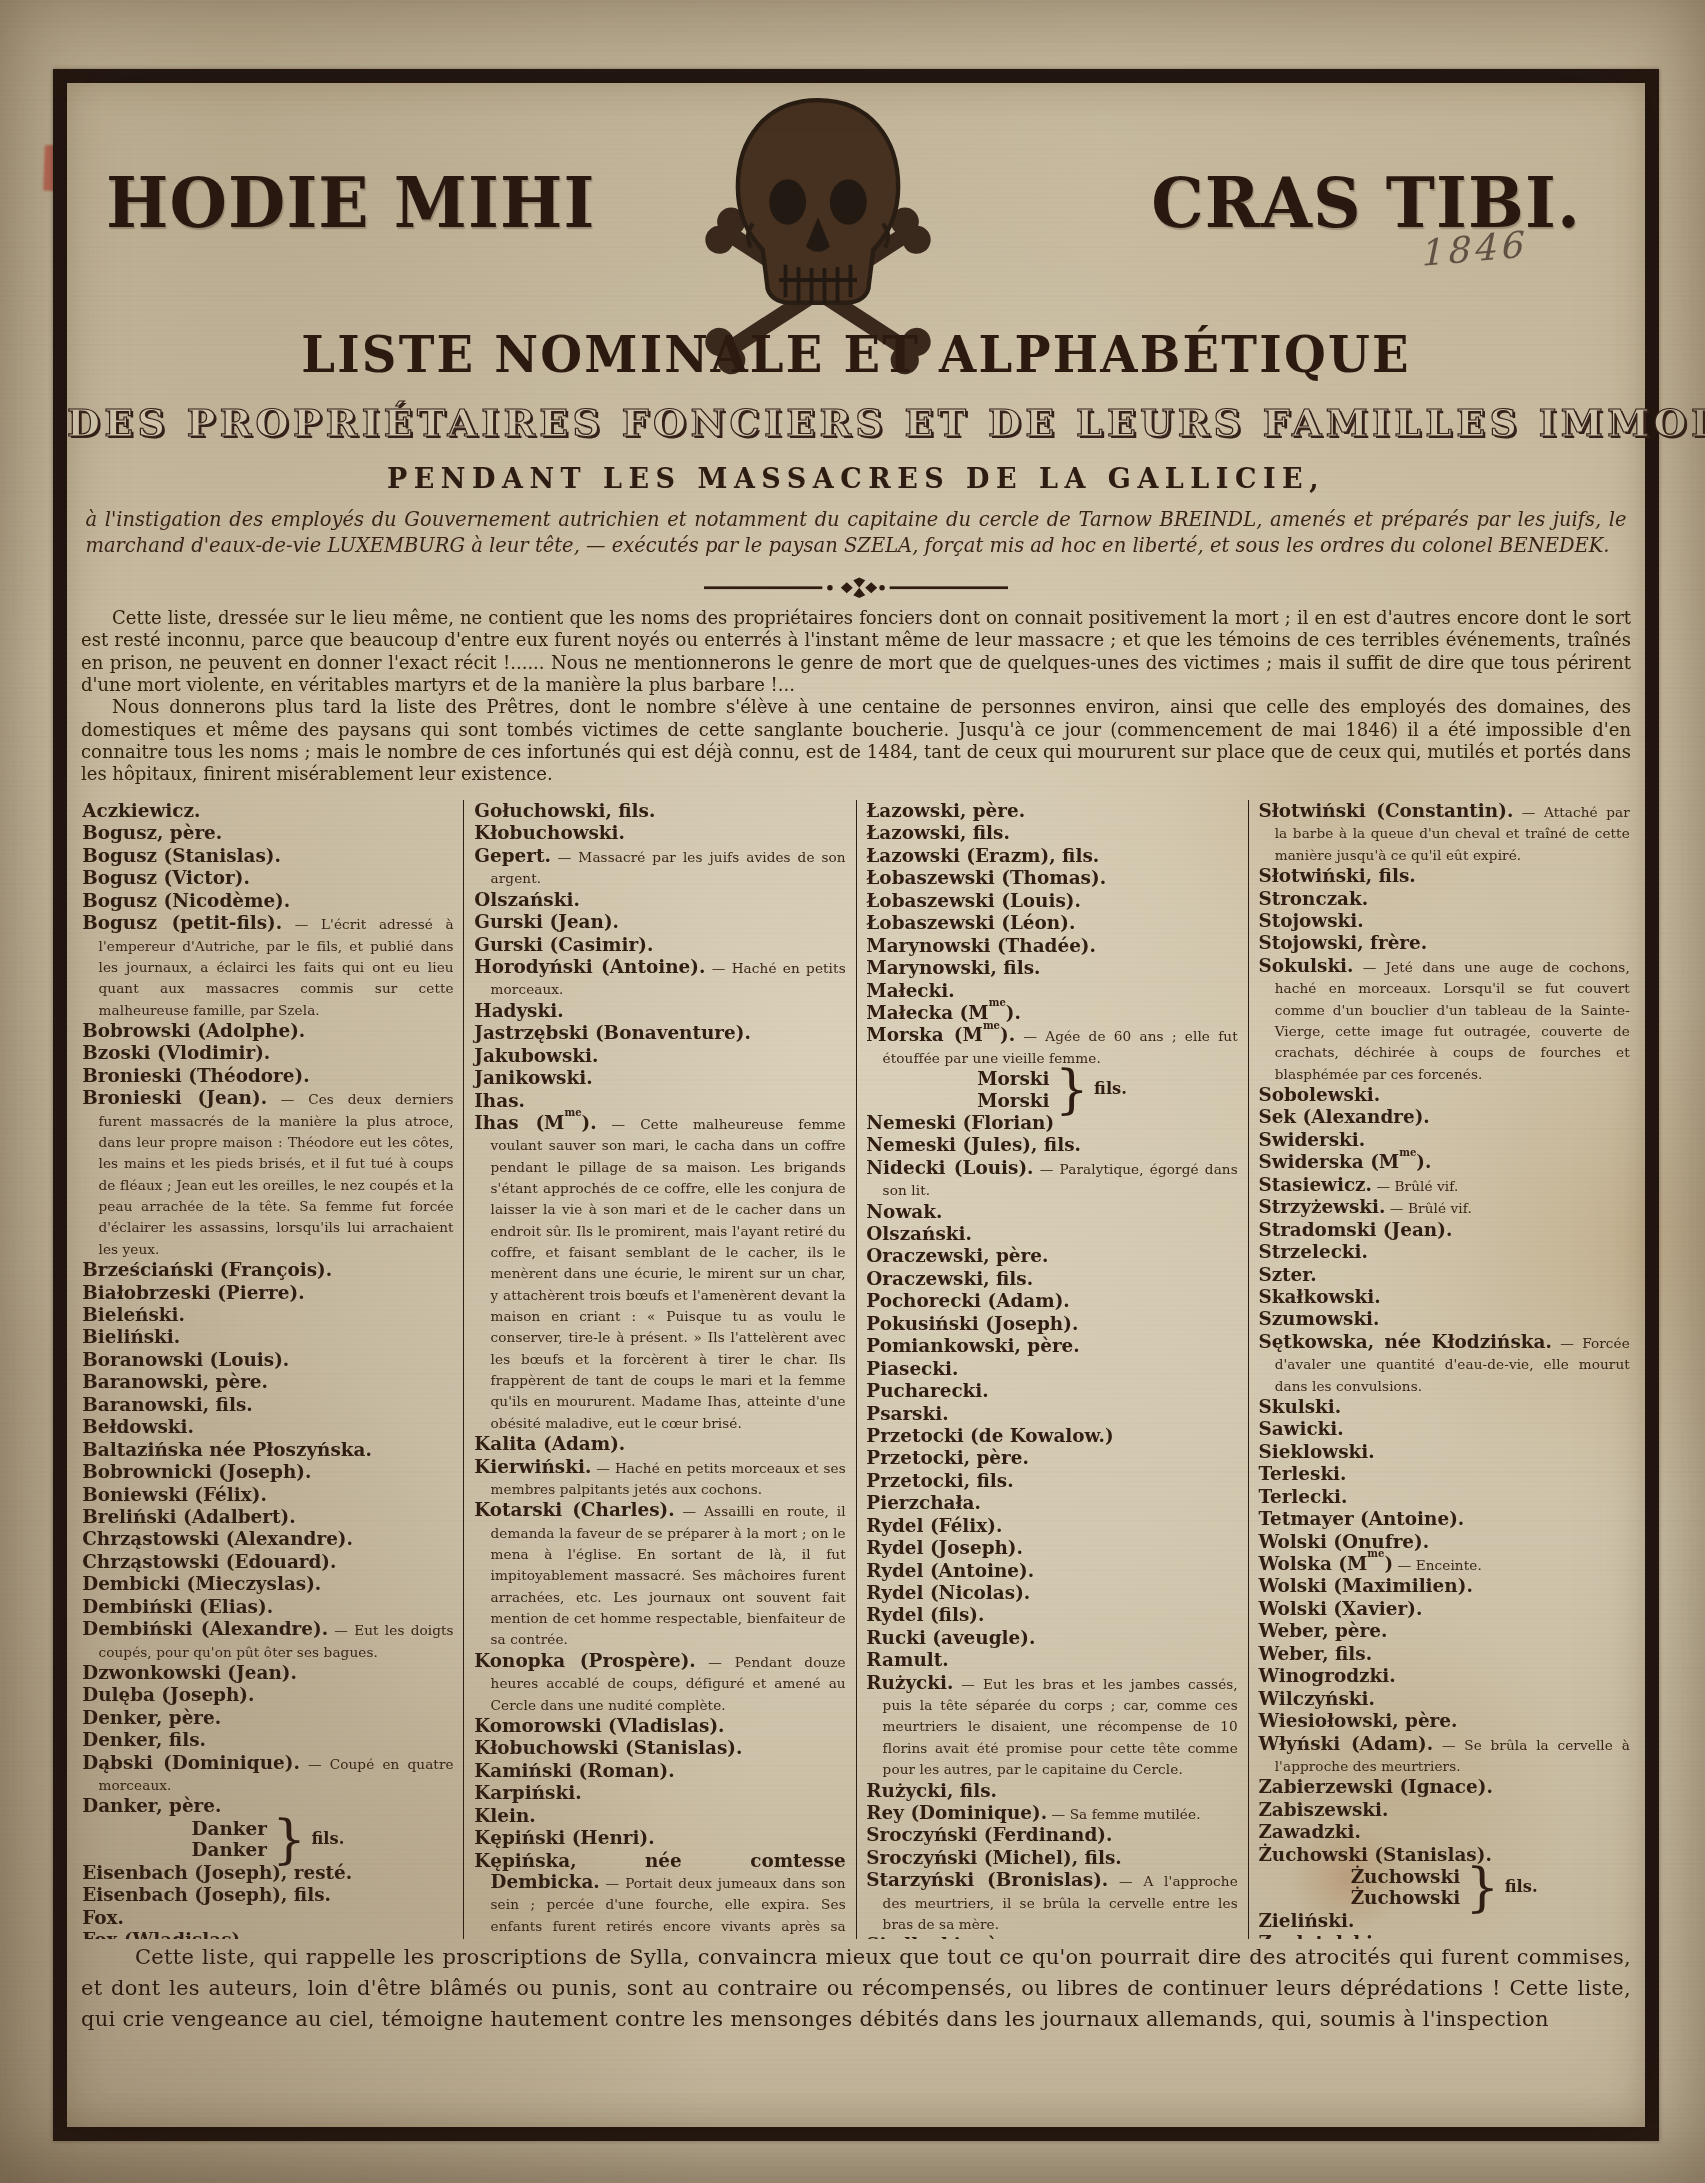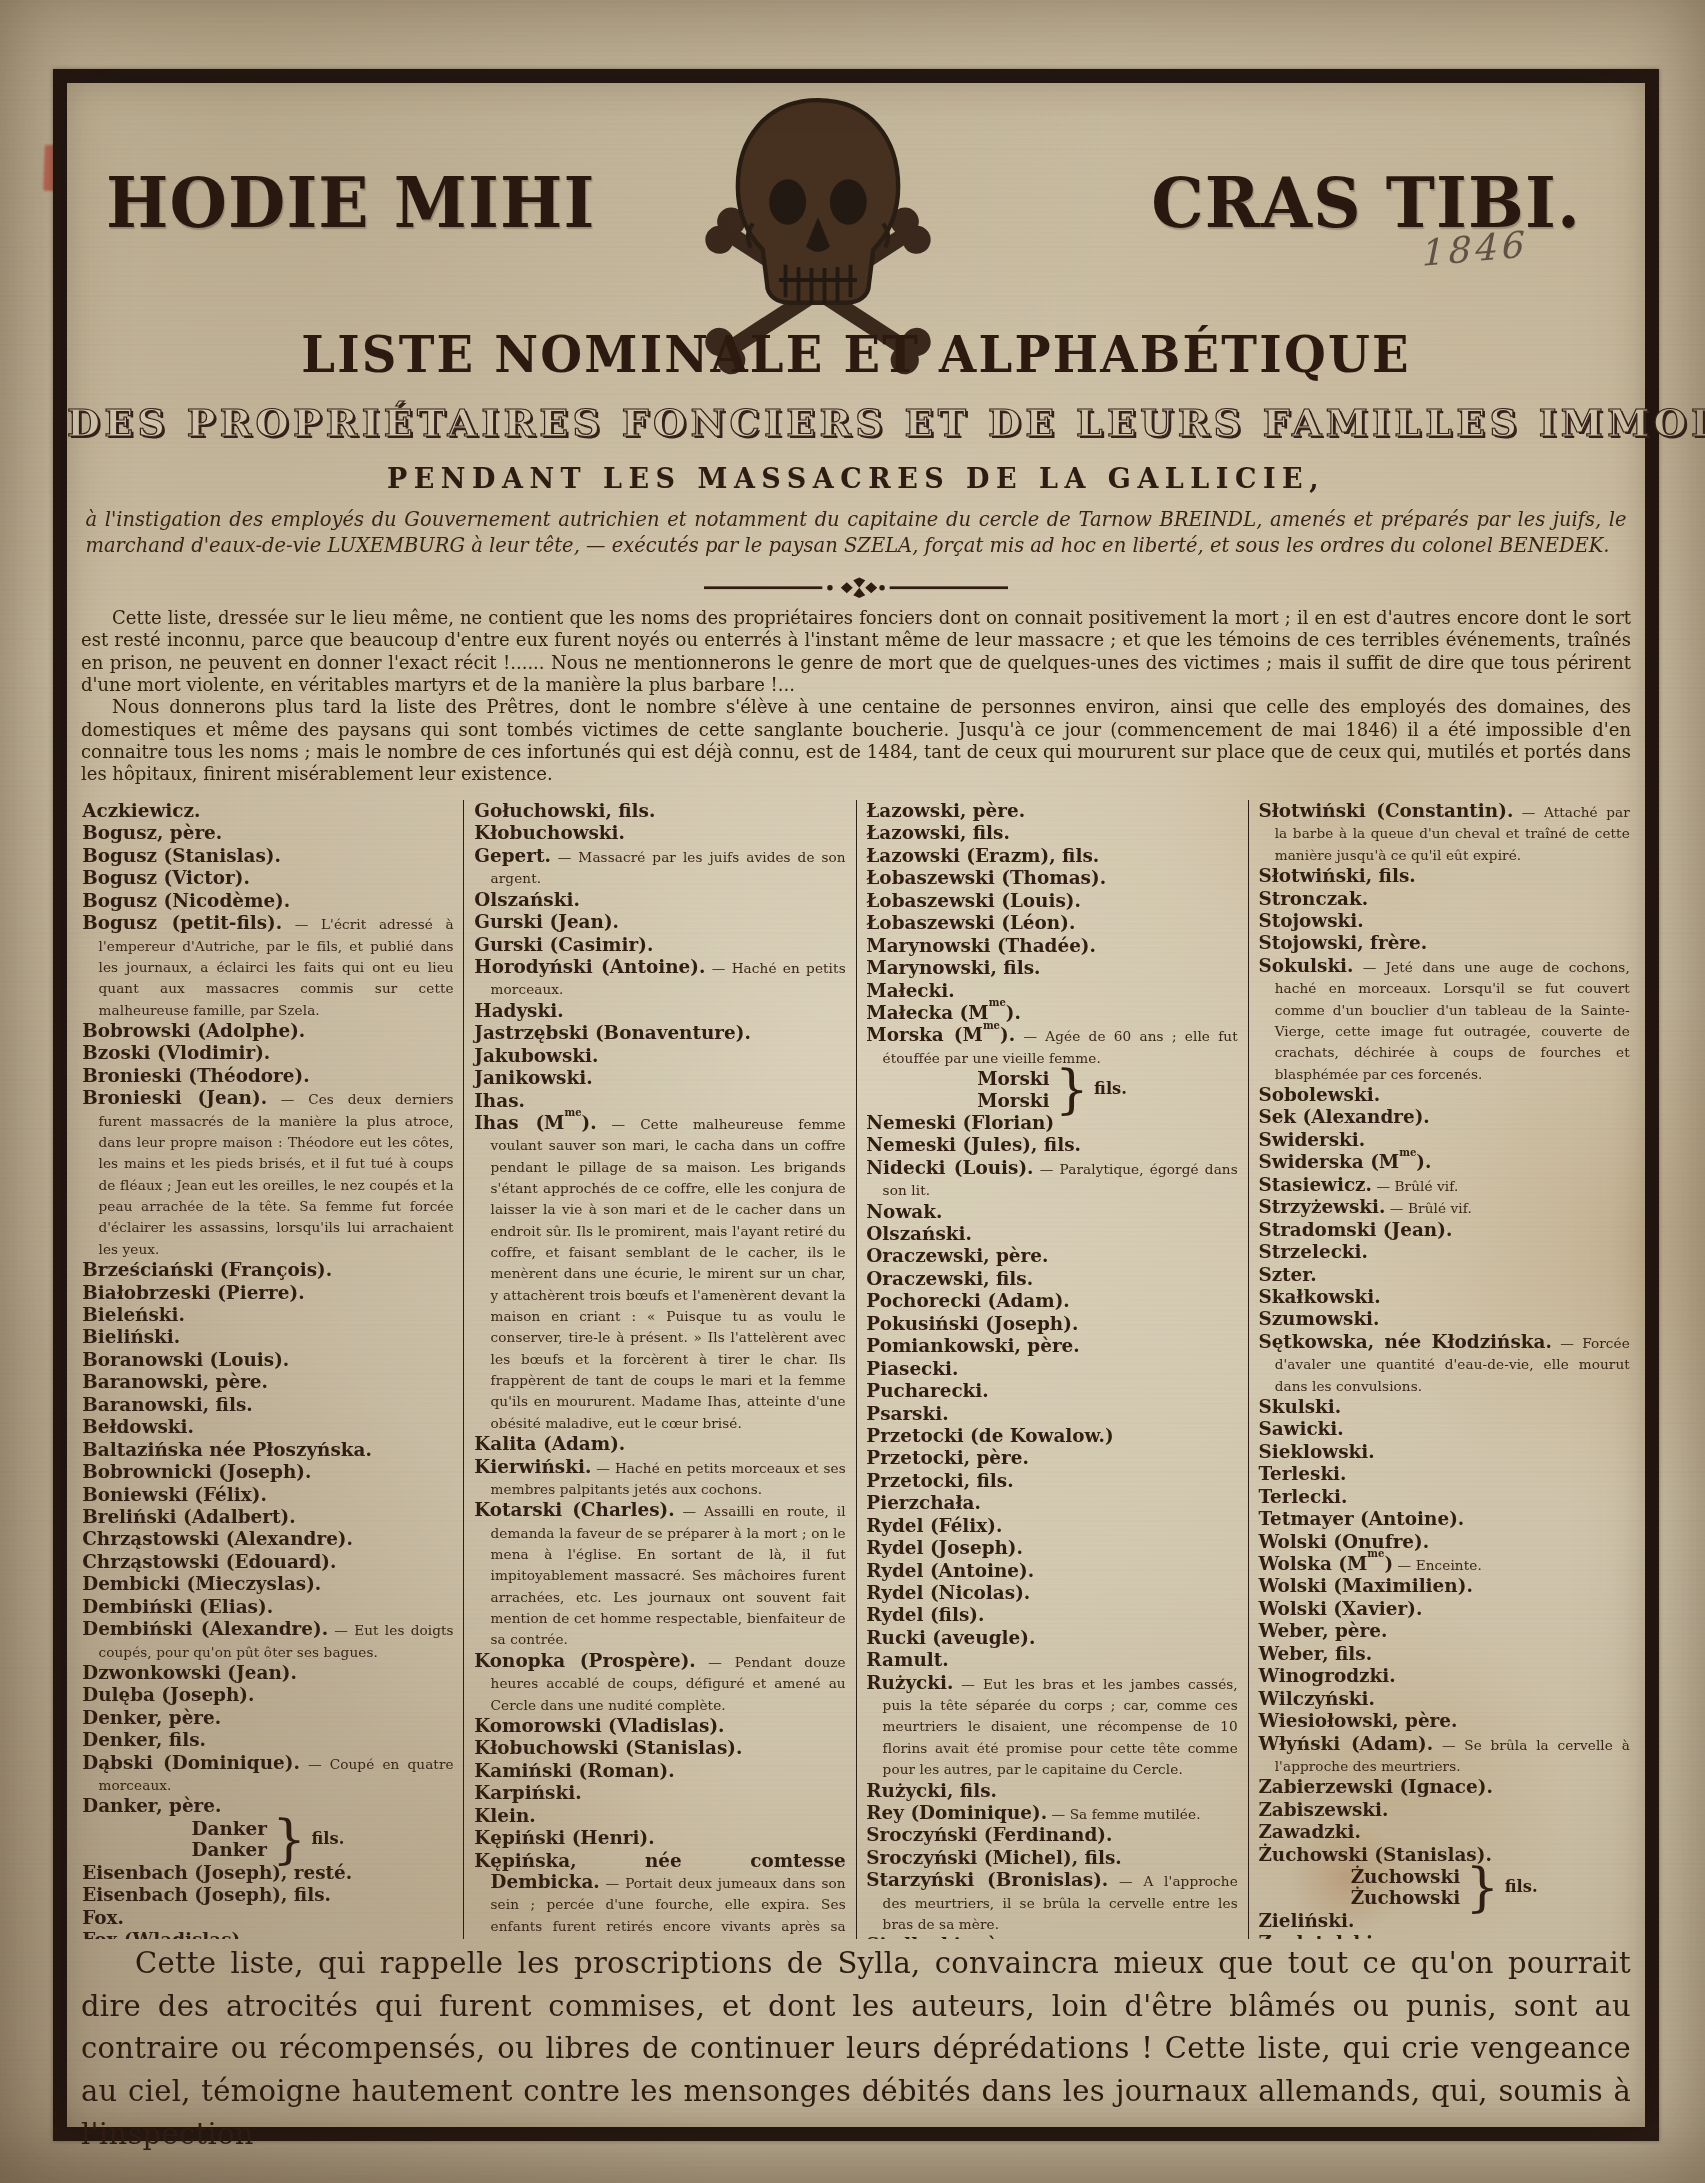--- a/index.html
+++ b/index.html
@@ -91,21 +91,21 @@
   .entry .note{font-weight:normal;font-size:13.6px;color:#3a2417;letter-spacing:0.1px;}
   .entry sup{font-size:55%;position:relative;top:-.55em;}
   .entry.brace{display:flex;align-items:center;gap:5.4px;padding-left:0;text-indent:0;justify-content:center;}
   .b-names{display:flex;flex-direction:column;}
   .b-glyph{font-size:53px;font-weight:normal;line-height:.8;color:#2f1d13;}
   .b-label{font-size:16.3px;font-weight:bold;}
 
   
   .footer{
     position:absolute;top:1859px;left:14px;right:14px;
-    font-size:29px;line-height:1.47;text-align:justify;text-indent:54px;
+    font-size:21px;line-height:1.47;text-align:justify;text-indent:54px;
     color:#2d1b11;letter-spacing:0.3px;
   }
 </style>
 </head>
 <body>
 
 <div class="page">
   <div class="red-mark"></div>
 
   <div class="frame">

